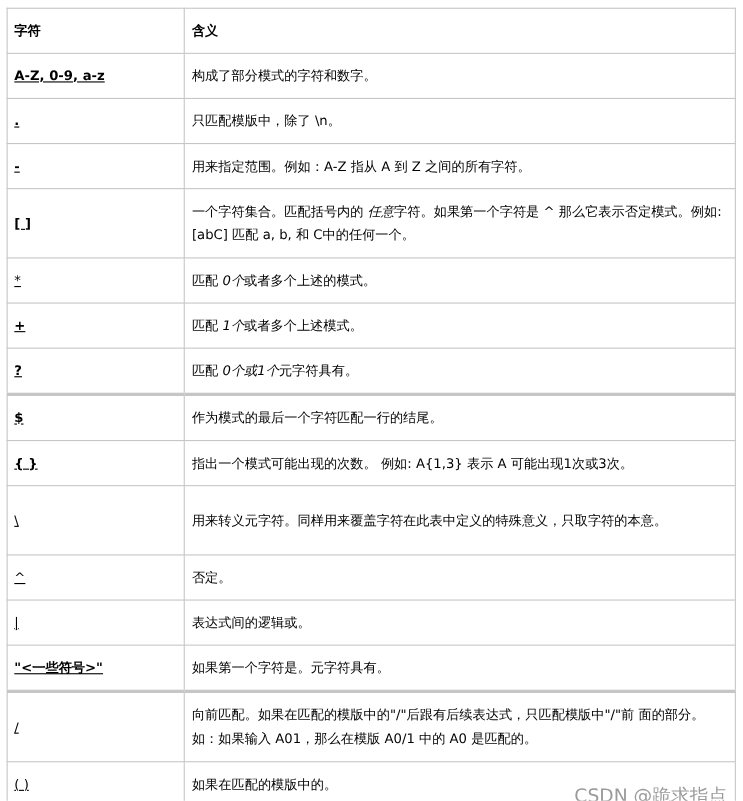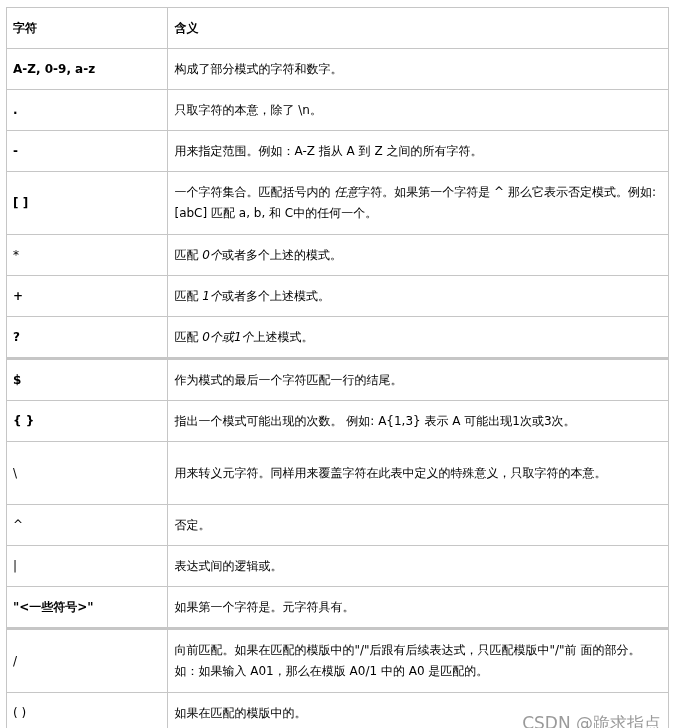--- a/index.html
+++ b/index.html
@@ -35,20 +35,21 @@
     .regex-table th {
       font-weight: bold;
       height: 40px;
     }
     .col-char { width: 160px; }
     .col-desc { width: 496px; }
     .char-cell {
       font-family: "DejaVu Sans", "Liberation Sans", sans-serif;
       font-weight: bold;
       font-size: 11px;
+      text-decoration: underline;
     }
     .char-cell.plain { font-weight: normal; }
     tr.row-1 td { height: 40px; }
     tr.row-2 td { height: 62px; }
     tr.sep-top td { border-top: 3px solid #c6c6c6; }
     em { font-style: italic; }
     .watermark {
       position: absolute;
       right: 14px;
       top: 712px;
@@ -72,41 +73,41 @@
       <th>含义</th>
     </tr>
   </thead>
   <tbody id="table-body">
     <tr class="row-1">
       <td class="char-cell">A-Z, 0-9, a-z</td>
       <td class="desc-cell"><span>构成了部分模式的字符和数字。</span></td>
     </tr>
     <tr class="row-1">
       <td class="char-cell">.</td>
-      <td class="desc-cell"><span>只取字符的本意，除了 \n。</span></td>
+      <td class="desc-cell"><span>只匹配模版中，除了 \n。</span></td>
     </tr>
     <tr class="row-1">
       <td class="char-cell">-</td>
       <td class="desc-cell"><span>用来指定范围。例如：A-Z 指从 A 到 Z 之间的所有字符。</span></td>
     </tr>
     <tr class="row-2">
       <td class="char-cell">[ ]</td>
       <td class="desc-cell"><span>一个字符集合。匹配括号内的 </span><em>任意</em><span>字符。如果第一个字符是 ^ 那么它表示否定模式。例如: [abC] 匹配 a, b, 和 C中的任何一个。</span></td>
     </tr>
     <tr class="row-1">
       <td class="char-cell plain">*</td>
       <td class="desc-cell"><span>匹配 </span><em>0个</em><span>或者多个上述的模式。</span></td>
     </tr>
     <tr class="row-1">
       <td class="char-cell">+</td>
       <td class="desc-cell"><span>匹配 </span><em>1个</em><span>或者多个上述模式。</span></td>
     </tr>
     <tr class="row-1">
       <td class="char-cell">?</td>
-      <td class="desc-cell"><span>匹配 </span><em>0个或1个</em><span>上述模式。</span></td>
+      <td class="desc-cell"><span>匹配 </span><em>0个或1个</em><span>元字符具有。</span></td>
     </tr>
     <tr class="row-1 sep-top">
       <td class="char-cell">$</td>
       <td class="desc-cell"><span>作为模式的最后一个字符匹配一行的结尾。</span></td>
     </tr>
     <tr class="row-1">
       <td class="char-cell">{ }</td>
       <td class="desc-cell"><span>指出一个模式可能出现的次数。 例如: A{1,3} 表示 A 可能出现1次或3次。</span></td>
     </tr>
     <tr class="row-2">

